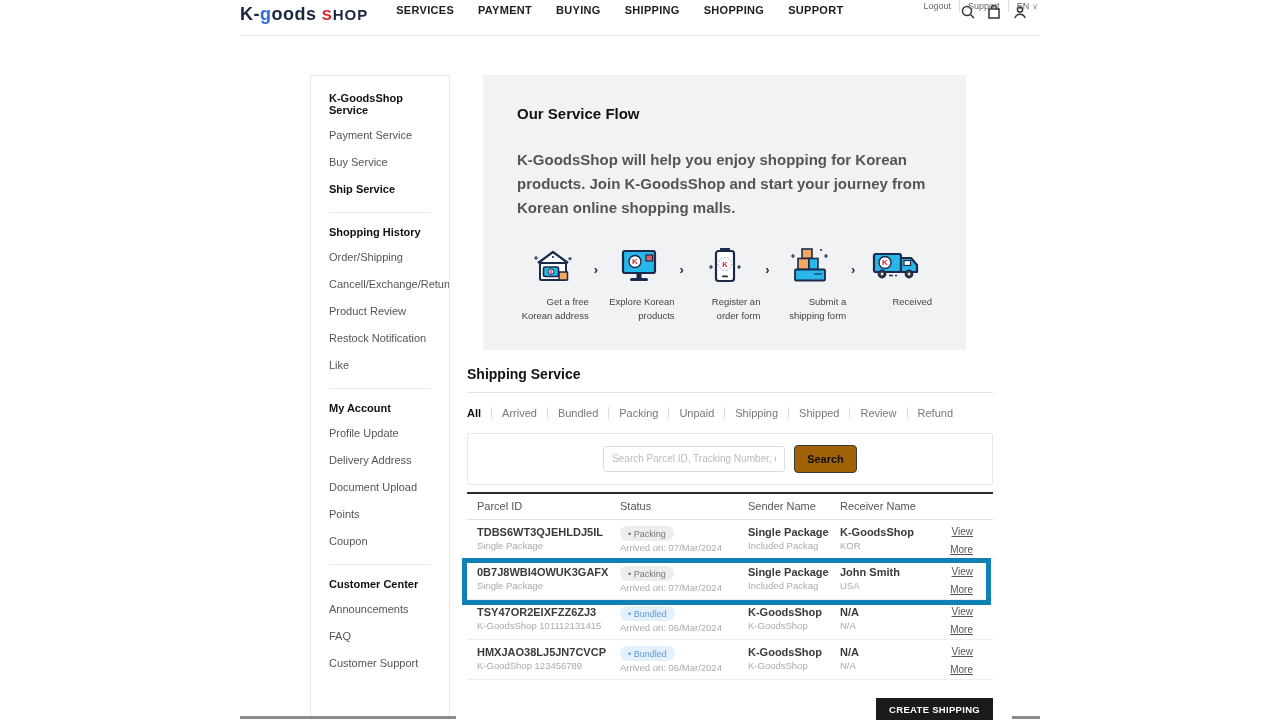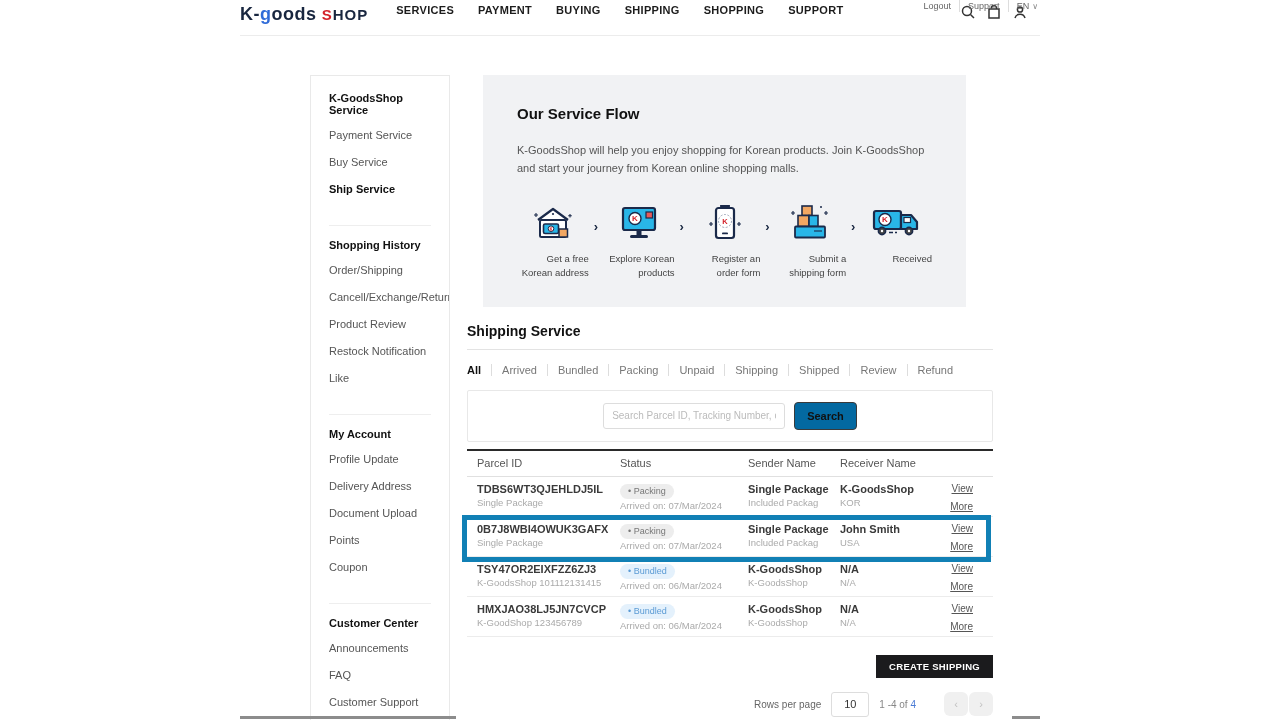--- a/index.html
+++ b/index.html
@@ -21,49 +21,49 @@
   .logo .lg-shop { font-size:15px; letter-spacing:1px; color:#18263f; }
   .nav { display:flex; gap:24px; margin-left:28px; }
   .nav-item { font-size:11px; font-weight:bold; color:#1c1c1c; letter-spacing:0.3px; cursor:pointer; }
   .header-icons { margin-left:auto; display:flex; gap:10px; align-items:center; margin-right:12px; }
   .hicon { width:16px; height:16px; cursor:pointer; }
   .hicon svg { width:16px; height:16px; stroke:#333; fill:none; stroke-width:1.5; }
 
   
   .bodywrap { position:relative; width:800px; margin:0 auto; height:684px; }
   .sidebar { position:absolute; left:70px; top:39px; width:140px; height:673px; background:#fff; border:1px solid #e9e9e9; padding:16px 18px; overflow:hidden; }
-  .sb-section + .sb-section { margin-top:23px; padding-top:13px; border-top:1px solid #eee; }
+  .sb-section + .sb-section { margin-top:10px; padding-top:13px; border-top:1px solid #eee; }
   .sb-heading { font-size:11px; font-weight:bold; color:#111; margin-bottom:5px; }
   .sb-item { font-size:11px; color:#555; padding:7.5px 0; cursor:pointer; }
   .sb-item.active { font-weight:bold; color:#111; }
 
   .main { position:absolute; left:227px; top:39px; width:526px; }
 
   
   .banner { margin-left:16px; width:483px; background:#f1f2f4; padding:30px 34px 26px 34px; }
   .banner-title { font-size:15px; font-weight:bold; color:#111; }
-  .banner-desc { margin-top:20px; font-size:11px; line-height:1.6; color:#555; max-width:420px; }
+  .banner-desc { margin-top:26px; font-size:15px; line-height:1.6; color:#555; max-width:420px;font-weight:bold; }
   .flow { display:flex; align-items:flex-start; margin-top:24px; }
   .step { width:72px; display:flex; flex-direction:column; }
   .step-icon { height:44px; display:flex; align-items:flex-end; justify-content:center; }
   .step-label { margin-top:7px; font-size:9.5px; line-height:1.5; color:#444;text-align:right; }
   .flow-chev { width:14px; text-align:center; font-size:13px; font-weight:bold; color:#18263f; margin-top:18px; }
 
   
   .section-title { margin:16px 0 0 0; font-size:14px; font-weight:bold; color:#111; padding-bottom:10px; border-bottom:1px solid #e3e3e3; }
   .tabs { display:flex; align-items:center; margin-top:14px; }
   .tab { font-size:11px; color:#777; padding:0 10px; border-right:1px solid #ddd; cursor:pointer; line-height:12px; }
   .tab:first-child { padding-left:0; }
   .tab:last-child { border-right:none; }
   .tab.active { font-weight:bold; color:#111; }
 
   .search-panel { margin-top:14px; border:1px solid #e8e8e8; border-radius:2px; height:52px; display:flex; align-items:center; justify-content:center; gap:9px; }
   .search-input { width:182px; height:26px; border:1px solid #ddd; border-radius:3px; padding:0 8px; font-size:10px; color:#333; font-family:"Liberation Sans",sans-serif; }
   .search-input::placeholder { color:#bbb; }
-  .search-btn { height:28px; padding:0 12px; background:#0369a1; border:1.5px solid #3a3a3a; border-radius:4px; font-size:11px; font-weight:bold; color:#111; cursor:pointer; font-family:"Liberation Sans",sans-serif; }
+  .search-btn { height:28px; padding:0 12px; background:#a16207; border:1.5px solid #3a3a3a; border-radius:4px; font-size:11px; font-weight:bold; color:#111; cursor:pointer; font-family:"Liberation Sans",sans-serif; }
 
   .count-row { margin-top:13px; display:flex; justify-content:space-between; align-items:center; font-size:11px; }
   .count-label { color:#333; }
   .count-value { font-weight:bold; color:#111; }
   .sort { color:#666; cursor:pointer; }
   .sort .u-caret { font-size:8px; color:#999; }
 
   
   .table-wrap { position:relative; margin-top:7px; border-top:2px solid #2a2a2a; }
   .thead, .trow { display:grid; grid-template-columns:143px 128px 92px 94px 1fr; align-items:center; }

